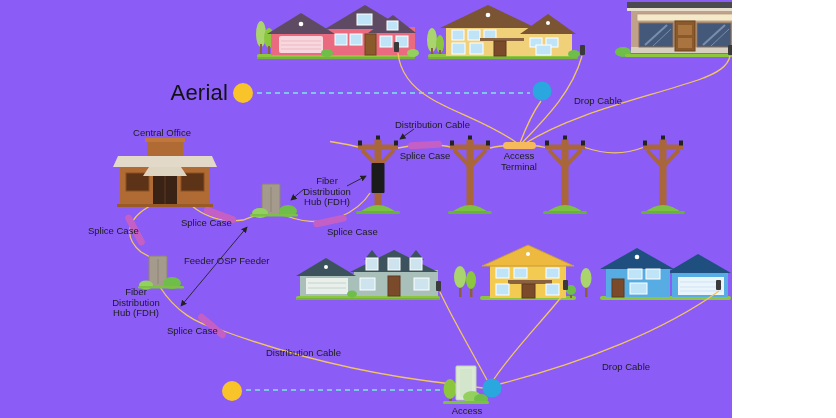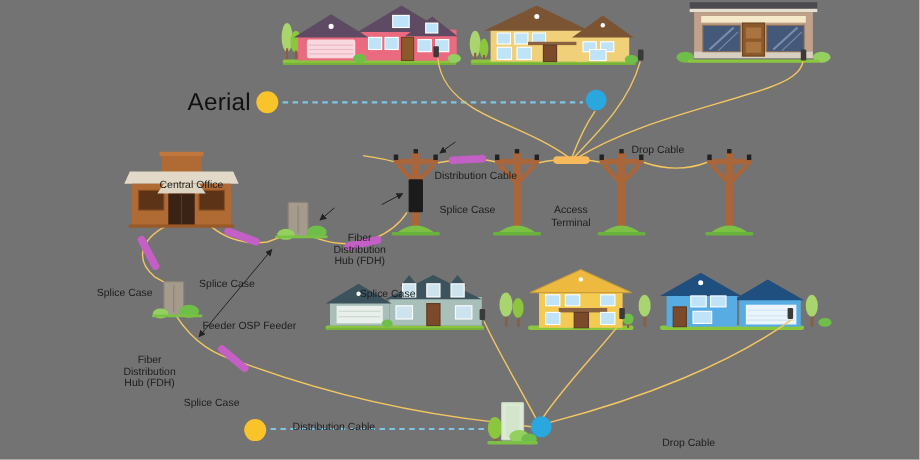--- a/index.html
+++ b/index.html
@@ -1,19 +1,19 @@
 <!DOCTYPE html>
 <html><head>
 <meta charset="utf-8">
 <style>
   html,body{margin:0;padding:0;background:#fff;}
-  .canvas{position:relative;width:836px;height:418px;background:#737373;overflow:hidden;
+  .canvas{position:relative;width:732px;height:418px;background:#8b5cf6;overflow:hidden;
           font-family:"Liberation Sans",sans-serif;}
   .canvas svg.art{position:absolute;left:0;top:0;}
-  .lbl{position:absolute;font-size:9.5px;line-height:10.5px;color:#1c1c1c;white-space:nowrap;margin-top:36px;}
+  .lbl{position:absolute;font-size:9.5px;line-height:10.5px;color:#1c1c1c;white-space:nowrap;}
   .lbl.center{text-align:center;white-space:normal;}
   .big{position:absolute;font-size:22px;font-weight:500;color:#111;letter-spacing:.2px;}
   .big.right{text-align:right;}
 </style>
 </head>
 <body>
 
 <div class="canvas">
 
 <svg class="art" width="836" height="418" viewBox="0 0 836 418">
@@ -308,21 +308,21 @@
   <g stroke="#222" stroke-width="0.9" fill="none">
     <path d="M414,129 L400,139" marker-end="url(#ah)"></path>
     <path d="M304,189 L291,200" marker-end="url(#ah)"></path>
     <path d="M347,186 L366,176" marker-end="url(#ah)"></path>
     <path d="M247,227 L181,306" marker-start="url(#ah)" marker-end="url(#ah)"></path>
   </g>
 </svg>
 
 <div class="big right" style="left:108px;top:80px;width:120px;">Aerial</div>
 
-<div class="lbl center" style="left:124px;top:128px;width:100px;">Central Office</div>
+<div class="lbl center" style="left:112px;top:128px;width:100px;">Central Office</div>
 
 <div class="lbl" style="left:395px;top:120px;">Distribution Cable</div>
 <div class="lbl center" style="left:399px;top:151px;width:52px;">Splice Case</div>
 <div class="lbl center" style="left:487px;top:151px;width:64px;">Access Terminal</div>
 <div class="lbl" style="left:574px;top:96px;">Drop Cable</div>
 
 <div class="lbl center" style="left:292px;top:176px;width:70px;">
   <span style="display:block">Fiber Distribution</span>
   <span style="display:block">Hub (FDH)</span>
 </div>

